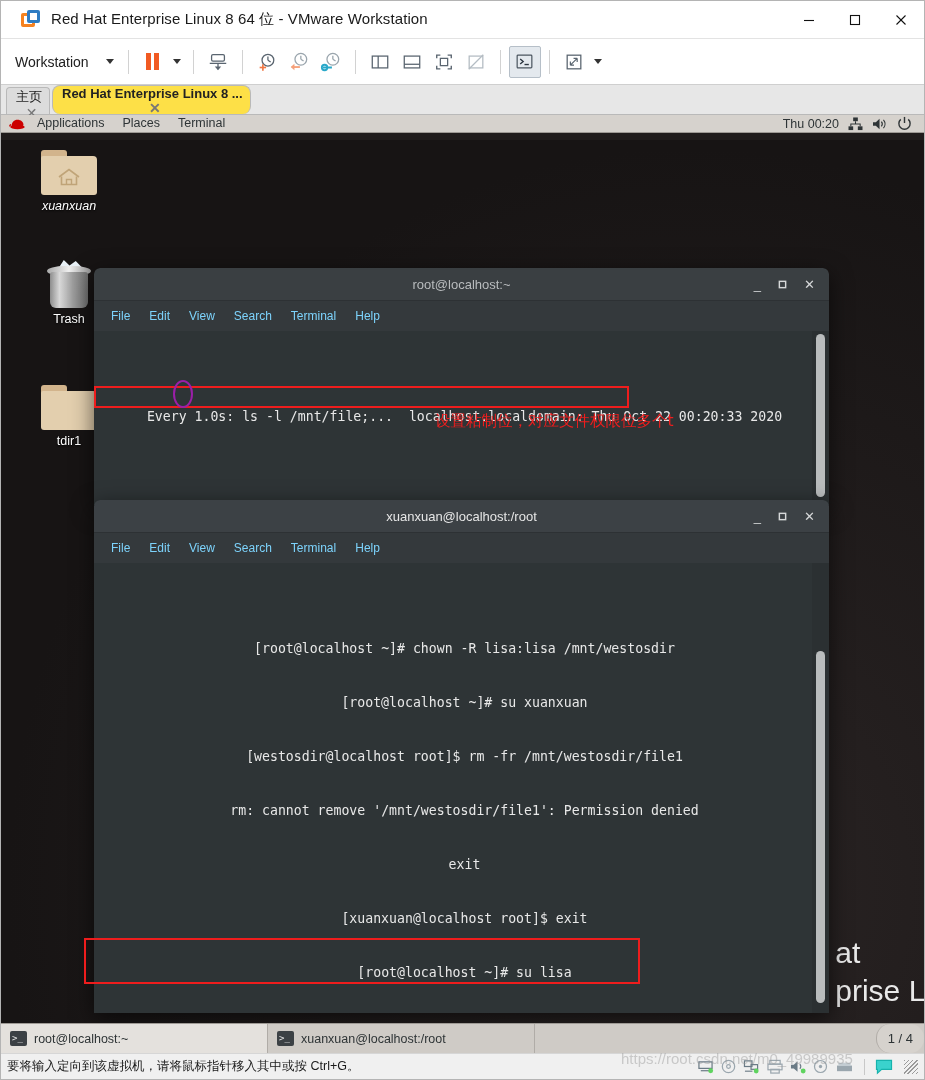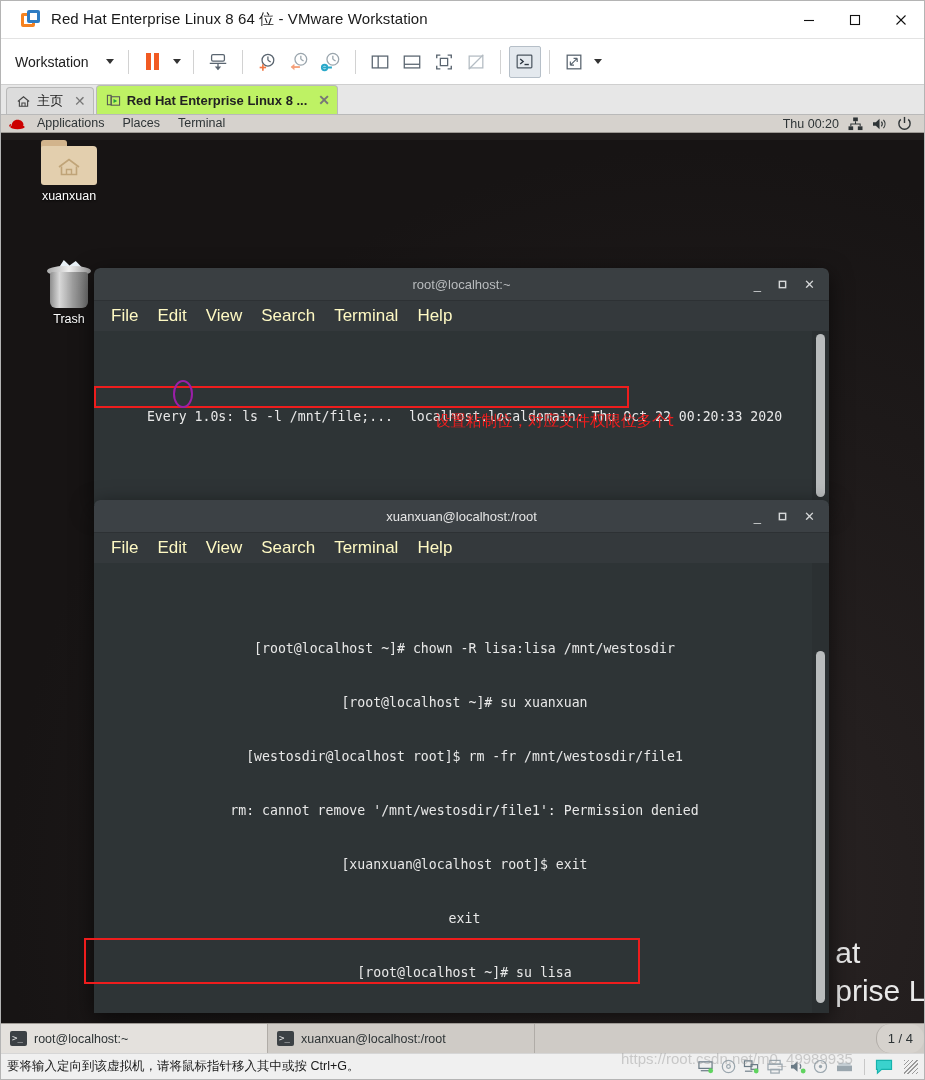--- a/index.html
+++ b/index.html
@@ -76,27 +76,27 @@
   }
   .pause-icon { display: flex; gap: 3px; }
   .pause-icon i { display: block; width: 5px; height: 17px; background: #f15a22; }
 
   
   .tabstrip {
     height: 30px; background: #e7e7e7; display: flex; align-items: flex-end;
     padding-left: 5px; flex: 0 0 30px; border-bottom: 1px solid #b9b9b9;
   }
   .vmtab {
-    height: 27px; display: flex; align-items: center; gap: 6px;
+    height: 27px; display: flex; align-items: center; 
     padding: 0 7px 0 9px; background: #dcdcdc;
     border: 1px solid #b9b9b9; border-bottom: none;
     border-radius: 4px 4px 0 0; font-size: 13px; color: #222;
-    cursor: default; margin-right: 2px;
-  }
-  .vmtab.active { background: #bef264; height: 29px; font-weight: bold; }
+    cursor: default; margin-right: 2px; flex-direction: column;
+  }
+  .vmtab.active { background: #fde047; height: 29px; font-weight: bold; border-radius: 8px; }
   .tab-close {
     font-size: 14px; color: #777; margin-left: 5px; line-height: 1;
   }
   .tab-label { white-space: nowrap; }
 
   
   #guest {
     flex: 1 1 auto; position: relative; overflow: hidden;
     background: #201c1c;
   }
@@ -189,21 +189,21 @@
   .gt-wbtns {
     margin-left: auto; display: flex; align-items: center; gap: 17px;
     padding-right: 14px; z-index: 2;
   }
   .gt-wbtn { color: #d7d9da; font-size: 13px; cursor: default; line-height: 1; }
   .gt-menubar {
     height: 30px; background: #34393c; display: flex; align-items: center;
     padding-left: 8px; flex: 0 0 30px; gap: 1px;
   }
   .gt-menu {
-    font-size: 17px; color: #fef9c3; padding: 3px 9px; cursor: default;
+    font-size: 12px; color: #7dd3fc; padding: 3px 9px; cursor: default;
   }
   .gt-body {
     flex: 1 1 auto; background: #2e3436; position: relative;
     overflow: hidden;
     font-family: "DejaVu Sans Mono", "Liberation Mono", monospace;
     font-size: 13.2px; line-height: 18px; color: #e8e8e8;
     padding: 5px 0 0 6px;
     white-space: pre;
   }
   .gt-line { height: 18px; text-align: center; }
@@ -461,21 +461,21 @@
         <svg width="15" height="15" viewBox="0 0 16 16">
           <path d="M4 3.6 A6 6 0 1 0 12 3.6" fill="none" stroke="#2e3436" stroke-width="1.5"></path>
           <line x1="8" y1="1" x2="8" y2="7.5" stroke="#2e3436" stroke-width="1.5"></line>
         </svg>
       </div>
     </div>
 
     <div class="wallpaper">
       <div class="wp-text">at<br>prise Li</div>
 
-      <div class="desk-icon" style="left:20px; top:0;">
+      <div class="desk-icon" style="left:20px; top:10px;font-style:italic;">
         <div class="folder">
           <div class="back"></div>
             <div class="body"></div>
           <svg class="home-g" viewBox="0 0 24 18">
             <path d="M2 9 L12 1.5 L22 9" fill="none" stroke="#c0a478" stroke-width="1.6"></path>
             <path d="M4.5 8.5 V16.5 H19.5 V8.5" fill="none" stroke="#c0a478" stroke-width="1.6"></path>
             <path d="M9.5 16.5 V11.5 H14.5 V16.5" fill="none" stroke="#c0a478" stroke-width="1.4"></path>
           </svg>
         </div>
         <div>xuanxuan</div>
@@ -483,20 +483,27 @@
 
       <div class="desk-icon" style="left:20px; top:120px;">
         <div class="trash">
           <div class="crumple"></div>
             <div class="lid"></div>
             <div class="can"></div>
         </div>
         <div>Trash</div>
       </div>
 
+      <div class="desk-icon" style="left:20px; top:245px;">
+        <div class="folder">
+          <div class="back"></div>
+            <div class="body"></div>
+        </div>
+        <div>tdir1</div>
+      </div>
 
       <div class="gterm" id="term1" style="left:93px; top:128px; width:735px; height:237px;">
         <div class="gt-title inactive">
           <div class="gt-title-text">root@localhost:~</div>
           <div class="gt-wbtns">
             <span class="gt-wbtn">_</span>
             <span class="gt-wbtn">
               <svg width="9" height="9" viewBox="0 0 10 10">
                   <rect x="1.5" y="1.5" width="7" height="7" fill="none" stroke="#d7d9da" stroke-width="1.6"></rect>
                 </svg>
@@ -547,22 +554,22 @@
           <span class="gt-menu">Terminal</span>
           <span class="gt-menu">Help</span>
         </div>
         <div class="gt-body">
           <div class="gt-scrolltrack"></div>
           <div class="gt-scroll" style="top:88px; height:352px;"></div>
           <div class="gt-line">[root@localhost ~]# chown -R lisa:lisa /mnt/westosdir</div>
           <div class="gt-line">[root@localhost ~]# su xuanxuan</div>
           <div class="gt-line">[westosdir@localhost root]$ rm -fr /mnt/westosdir/file1</div>
           <div class="gt-line">rm: cannot remove '/mnt/westosdir/file1': Permission denied</div>
+          <div class="gt-line">exit</div>
           <div class="gt-line">[xuanxuan@localhost root]$ exit</div>
-          <div class="gt-line">exit</div>
           <div class="gt-line">[root@localhost ~]# su lisa</div>
           
           
           
           
           
           
           
           
           

